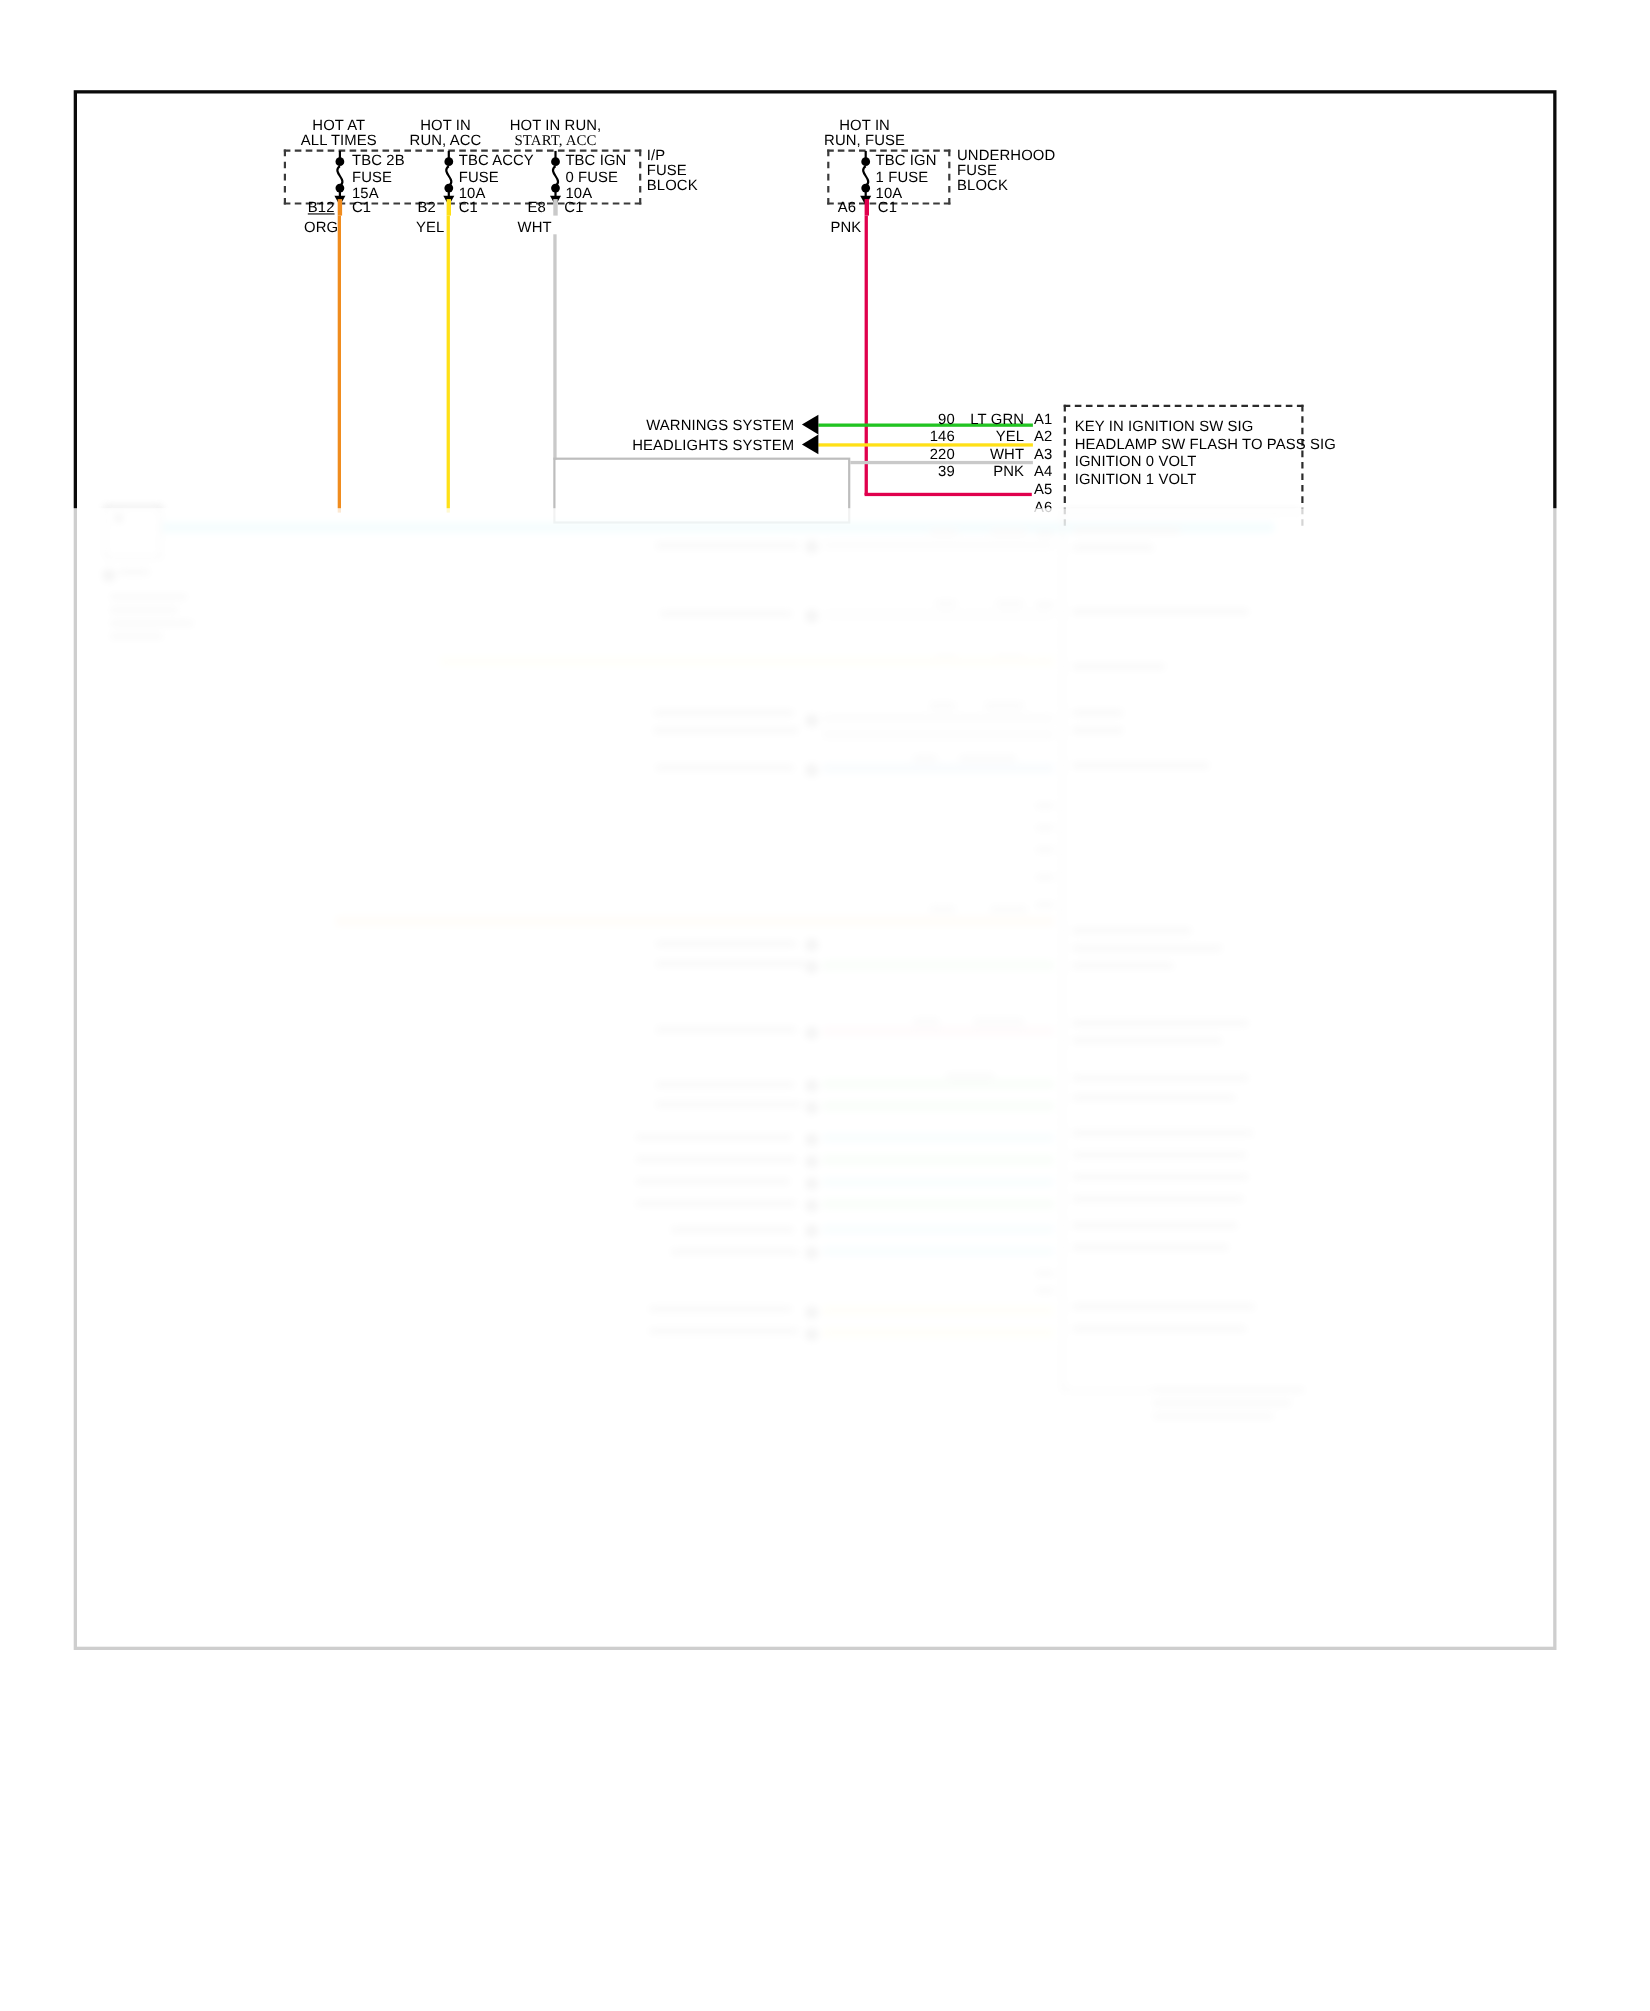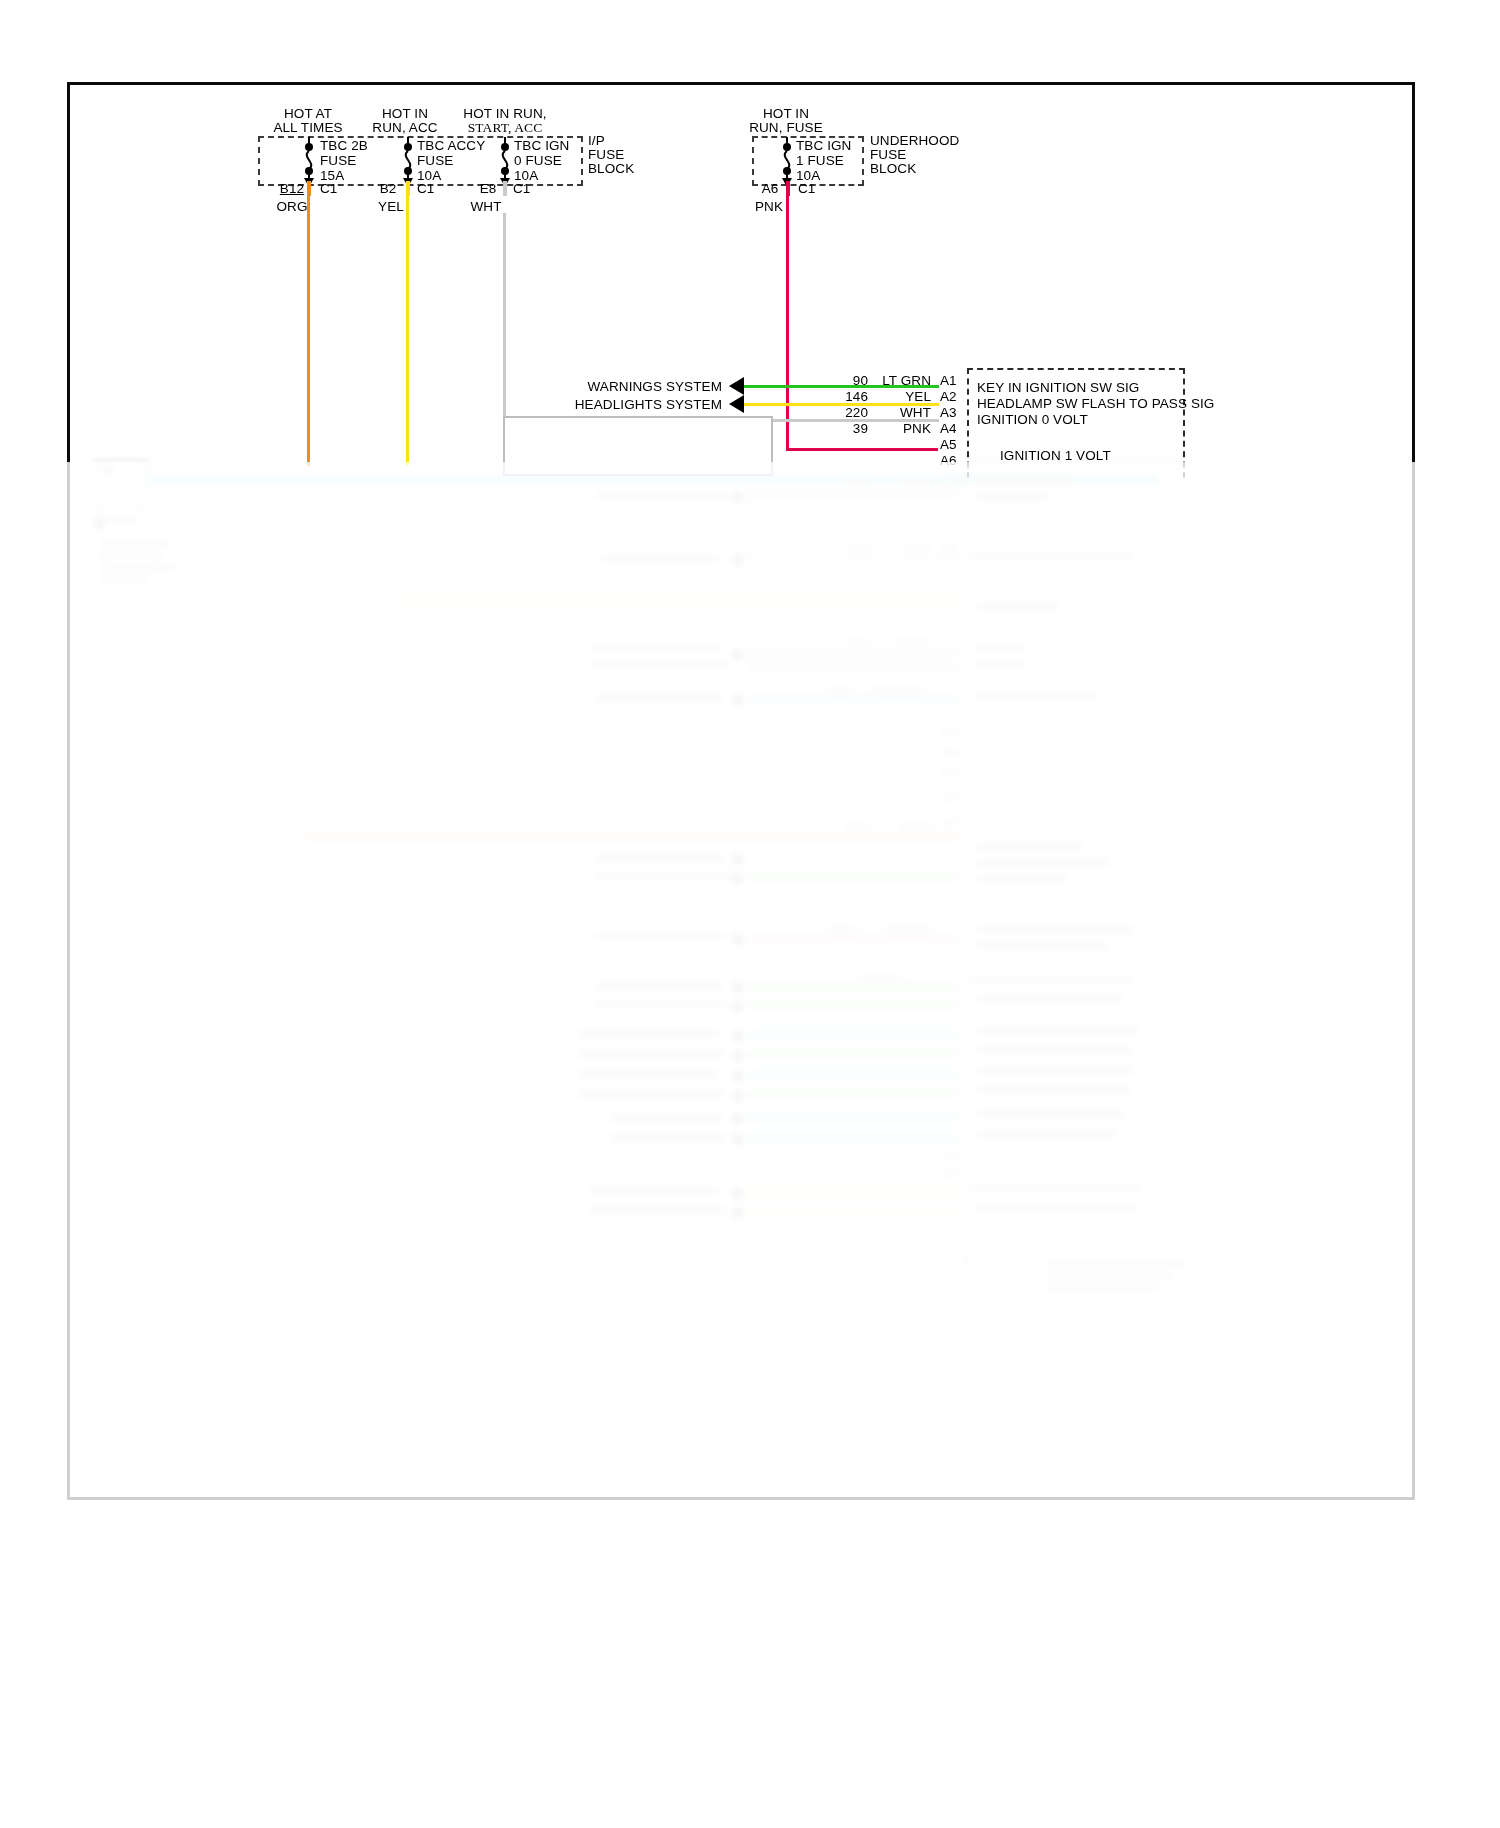--- a/index.html
+++ b/index.html
@@ -199,21 +199,21 @@
   <div class="t" style="left:940px;top:421px;">A4</div>
 
   <div class="t" style="left:940px;top:437px;">A5</div>
   <div class="t" style="left:940px;top:453px;">A6</div>
 
   <div class="descpanel" style="left:967px;top:368px;width:218px;height:110px;"></div>
 
   <div class="t" style="left:977px;top:380px;">KEY IN IGNITION SW SIG</div>
   <div class="t" style="left:977px;top:396px;">HEADLAMP SW FLASH TO PASS SIG</div>
   <div class="t" style="left:977px;top:412px;">IGNITION 0 VOLT</div>
-  <div class="t" style="left:977px;top:448px;margin-left:23px;">IGNITION 1 VOLT</div>
+  <div class="t" style="left:977px;top:428px;">IGNITION 1 VOLT</div>
 
   <div class="blurlayer" style="left:0;top:455px;width:1500px;height:860px;">
 
     <div class="bl-box" style="left:95px;top:5px;width:52px;height:48px;"></div>
     <div class="bl-dot" style="left:104px;top:12px;width:8px;height:8px;"></div>
     <div class="bl-dot" style="left:93px;top:62px;"></div>
     <div class="bl-line" style="left:108px;top:62px;width:28px;"></div>
     <div class="bl-line" style="left:100px;top:85px;width:70px;height:5px;"></div>
     <div class="bl-line" style="left:100px;top:97px;width:62px;height:5px;"></div>
     <div class="bl-line" style="left:100px;top:109px;width:76px;height:5px;"></div>

